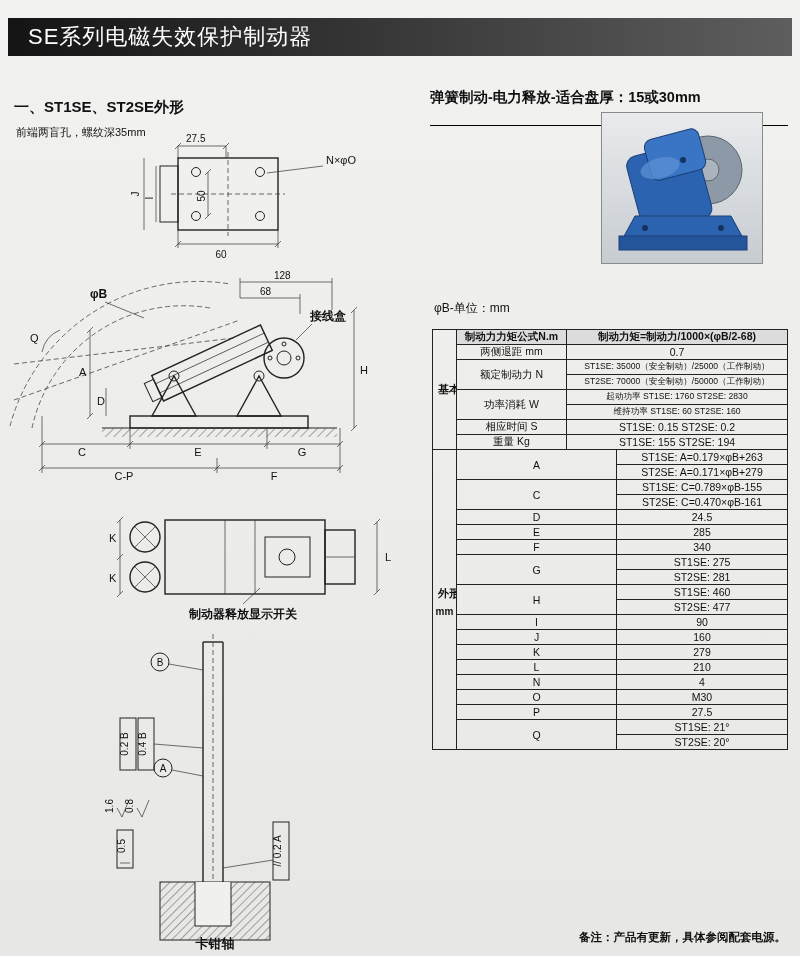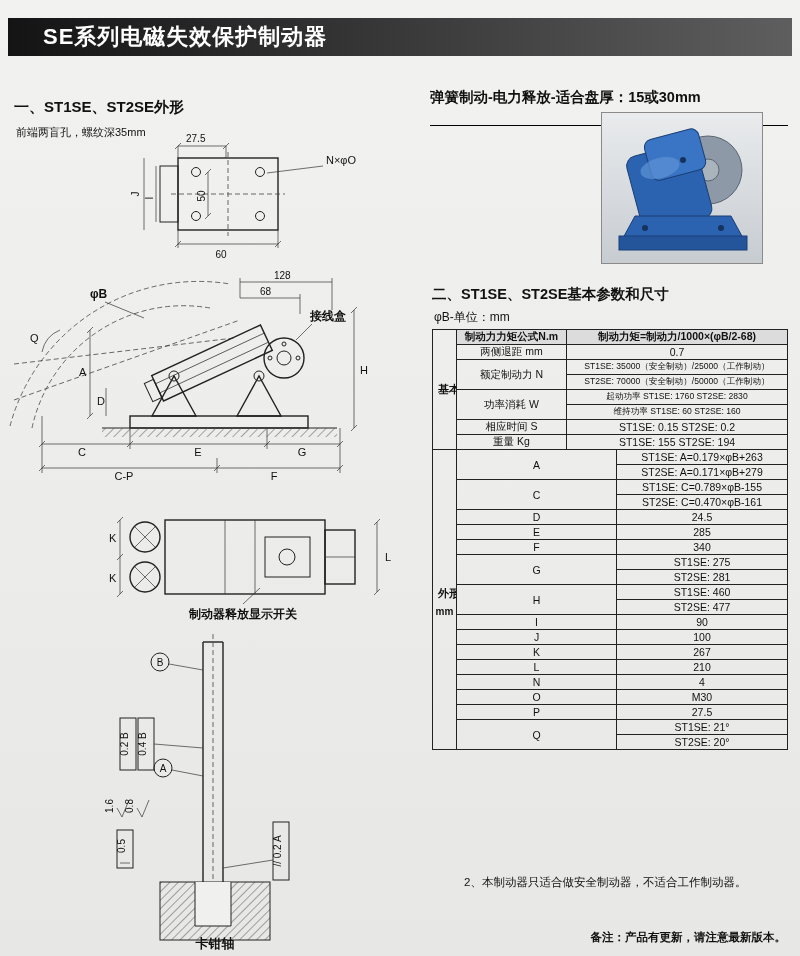--- a/index.html
+++ b/index.html
@@ -10,21 +10,21 @@
     position:relative; overflow:hidden;
   }
   .page { position:absolute; inset:0; background:linear-gradient(#f2f2f0,#e7e7e5); }
 
   
   .header-bar {
     position:absolute; left:8px; top:18px; width:784px; height:38px;
     background:linear-gradient(to right,#141414,#5e5e5e);
     display:flex; align-items:center;
   }
-  .header-bar h1 { color:#fff; font-size:22px; font-weight:bold; padding-left:35px; letter-spacing:1px; }
+  .header-bar h1 { color:#fff; font-size:22px; font-weight:normal; padding-left:20px; letter-spacing:1px; }
 
   
   .sec1-title { position:absolute; left:14px; top:98px; font-size:15px; font-weight:bold; }
   .svg1 { position:absolute; left:8px;  top:120px; }
   .svg2 { position:absolute; left:2px;  top:268px; }
   .svg3 { position:absolute; left:25px; top:492px; }
   .svg4 { position:absolute; left:65px; top:630px; }
 
   svg { overflow:visible; }
   svg text { font-family:"Liberation Sans", sans-serif; fill:#111; }
@@ -41,21 +41,21 @@
     position:absolute; left:430px; top:88px; width:358px;
     font-size:14.5px; font-weight:bold; padding-bottom:18px;
     border-bottom:1.5px solid #000;
   }
   .photo {
     position:absolute; left:601px; top:112px; width:162px; height:152px;
     border:1px solid #8a8a8a; background:linear-gradient(#e9ebed,#c7ccd1);
     display:flex; align-items:center; justify-content:center;
   }
   .sec2-title { position:absolute; left:432px; top:285px; font-size:14.5px; font-weight:bold; }
-  .unit-note  { position:absolute; left:434px; top:309px; font-size:12px; }
+  .unit-note  { position:absolute; left:434px; top:300px; font-size:12px; }
 
   .ptable {
     position:absolute; left:432px; top:329px; width:356px;
     border-collapse:collapse; table-layout:fixed; font-size:10.5px;
   }
   .ptable td {
     border:1px solid #222; text-align:center; vertical-align:middle;
     height:15px; padding:0 2px; overflow:hidden; white-space:nowrap;
   }
   .ptable .hdr { background:#dcdcdc; font-weight:bold; }
@@ -289,21 +289,20 @@
         <ellipse cx="60" cy="50" rx="20" ry="10" fill="#5e93d6" opacity="0.7"></ellipse>
       </g>
       <polygon points="18,122 138,122 126,100 30,100" fill="#2b63b0" stroke="#1a3f77"></polygon>
       <rect x="14" y="120" width="128" height="14" fill="#24549a" stroke="#1a3f77"></rect>
       <circle cx="40" cy="112" r="3" fill="#16325e"></circle>
       <circle cx="116" cy="112" r="3" fill="#16325e"></circle>
       <circle cx="78" cy="44" r="3" fill="#16325e"></circle>
     </svg>
   </div>
 
-  <div class="sec2-title">二、ST1SE、ST2SE基本参数和尺寸</div>
   <div class="unit-note">φB-单位：mm</div>
 
   <table class="ptable">
     <colgroup>
         <col style="width:24px">
         <col style="width:110px">
         <col style="width:50px">
         <col>
       </colgroup>
     <tbody>
@@ -385,25 +384,25 @@
       </tr>
       <tr>
           <td>ST2SE: 477</td>
         </tr>
       <tr>
         <td colspan="2">I</td>
         <td>90</td>
       </tr>
       <tr>
         <td colspan="2">J</td>
-        <td>100</td>
+        <td>160</td>
       </tr>
       <tr>
         <td colspan="2">K</td>
-        <td>267</td>
+        <td>279</td>
       </tr>
       <tr>
         <td colspan="2">L</td>
         <td>210</td>
       </tr>
       <tr>
         <td colspan="2">N</td>
         <td>4</td>
       </tr>
       <tr>
@@ -418,18 +417,17 @@
         <td colspan="2" rowspan="2">Q</td>
         <td>ST1SE: 21°</td>
       </tr>
       <tr>
           <td>ST2SE: 20°</td>
         </tr>
     </tbody>
   </table>
 
   <div class="notes">
-    <div class="n2">2、本制动器只适合做安全制动器，不适合工作制动器。</div>
   </div>
 
-  <div class="footer-note">备注：产品有更新，请注意最新版本。</div>
+  <div class="footer-note">备注：产品有更新，具体参阅配套电源。</div>
 
 </div>
 
 </body></html>

